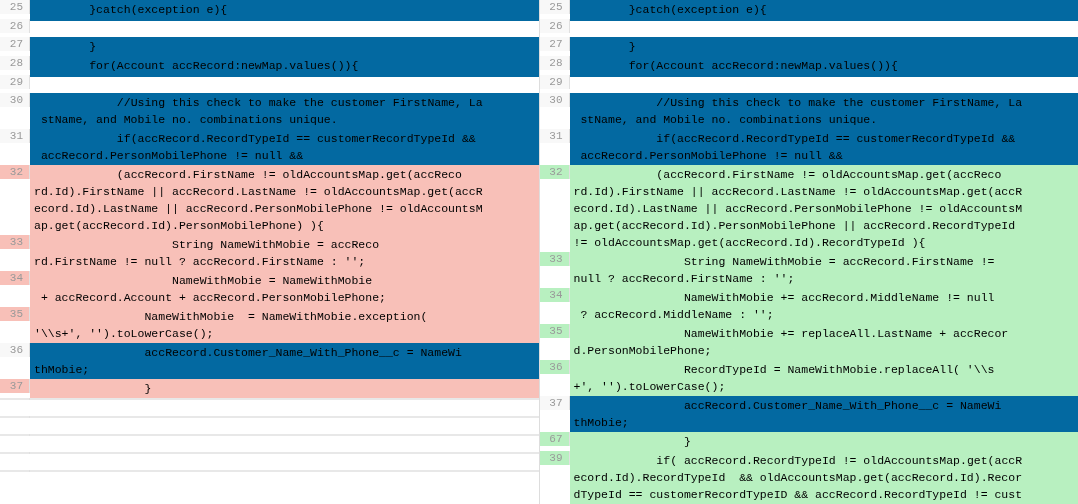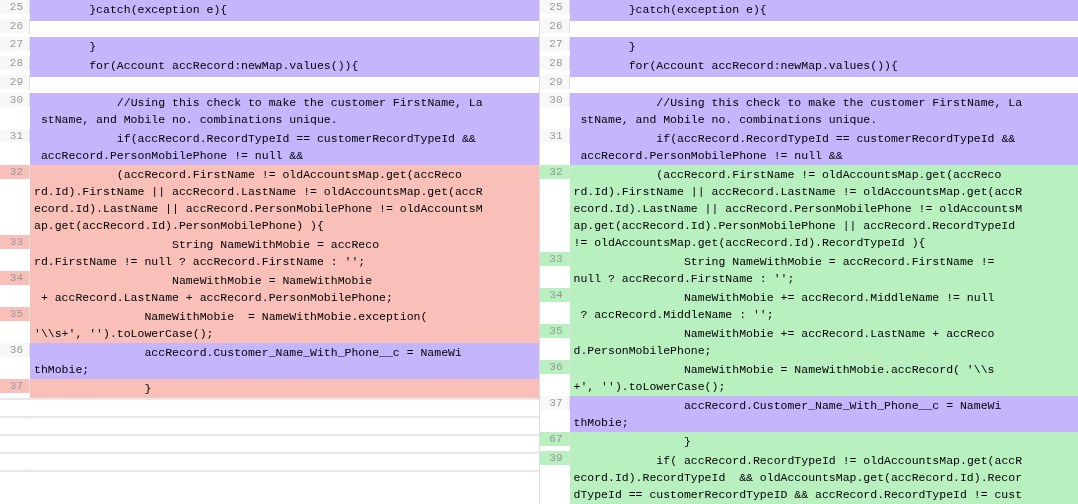--- a/index.html
+++ b/index.html
@@ -40,21 +40,21 @@
       flex-shrink: 0;
     }
     .line-content {
       padding: 1px 4px;
       white-space: pre-wrap;
       word-break: break-all;
       flex: 1;
       line-height: 17px;
       font-size: 11.5px;
     }
-    .bg-white { background: #c4b5fd; }
+    .bg-white { background: #0369a1; }
     .bg-red { background: #f8c0b8; }
     .bg-green { background: #b8f0c0; }
     .bg-empty { background: #e8e8e8; }
   </style>
 </head>
 <body>
 
 <div class="diff-container">
 <div class="diff-pane">
       <div class="code-row">
@@ -95,21 +95,21 @@
 ap.get(accRecord.Id).PersonMobilePhone) ){</div>
       </div>
       <div class="code-row">
         <div class="line-num bg-red">33</div>
         <div class="line-content bg-red">                    String NameWithMobie = accReco
 rd.FirstName != null ? accRecord.FirstName : '';</div>
       </div>
       <div class="code-row">
         <div class="line-num bg-red">34</div>
         <div class="line-content bg-red">                    NameWithMobie = NameWithMobie
- + accRecord.LastName + accRecord.PersonMobilePhone;</div>
+ + accRecord.Account + accRecord.PersonMobilePhone;</div>
       </div>
       <div class="code-row">
         <div class="line-num bg-red">35</div>
         <div class="line-content bg-red">                NameWithMobie  = NameWithMobie.exception(
 '\\s+', '').toLowerCase();</div>
       </div>
       <div class="code-row">
         <div class="line-num ">36</div>
         <div class="line-content bg-white">                accRecord.Customer_Name_With_Phone__c = NameWi
 thMobie;</div>
@@ -183,26 +183,26 @@
         <div class="line-content bg-green">                String NameWithMobie = accRecord.FirstName !=
 null ? accRecord.FirstName : '';</div>
       </div>
       <div class="code-row">
         <div class="line-num bg-green">34</div>
         <div class="line-content bg-green">                NameWithMobie += accRecord.MiddleName != null
  ? accRecord.MiddleName : '';</div>
       </div>
       <div class="code-row">
         <div class="line-num bg-green">35</div>
-        <div class="line-content bg-green">                NameWithMobie += accRecord.LastName + accReco
+        <div class="line-content bg-green">                NameWithMobie += replaceAll.LastName + accRecor
 d.PersonMobilePhone;</div>
       </div>
       <div class="code-row">
         <div class="line-num bg-green">36</div>
-        <div class="line-content bg-green">                NameWithMobie = NameWithMobie.accRecord( '\\s
+        <div class="line-content bg-green">                RecordTypeId = NameWithMobie.replaceAll( '\\s
 +', '').toLowerCase();</div>
       </div>
       <div class="code-row">
         <div class="line-num ">37</div>
         <div class="line-content bg-white">                accRecord.Customer_Name_With_Phone__c = NameWi
 thMobie;</div>
       </div>
       <div class="code-row">
         <div class="line-num bg-green">67</div>
         <div class="line-content bg-green">                }</div>

